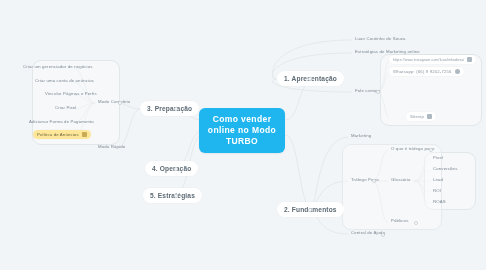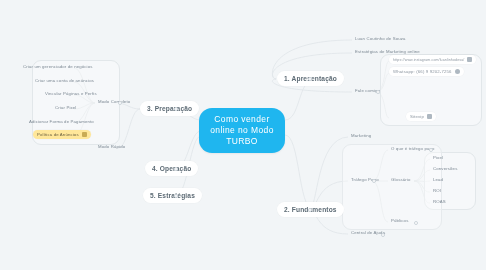--- a/index.html
+++ b/index.html
@@ -18,24 +18,24 @@
     color:#63707a;
     border-radius:9px;
     display:flex;align-items:center;justify-content:center;
     text-align:center;
     white-space:nowrap;
     letter-spacing:.15px;
   }
   .central{
     background:#1fb6ef;
     color:#ffffff;
-    border-radius:13px;
+    border-radius:6px;
     font-size:8.5px;
     line-height:11px;
-    font-weight:400;
+    font-weight:700;
     letter-spacing:.4px;
     padding:6px 8px;
     white-space:normal;
     width:86px;
     box-shadow:0 1px 2px rgba(0,0,0,.06);
   }
   .main{
     font-size:6.6px;
     font-weight:600;
     color:#5c6a74;

